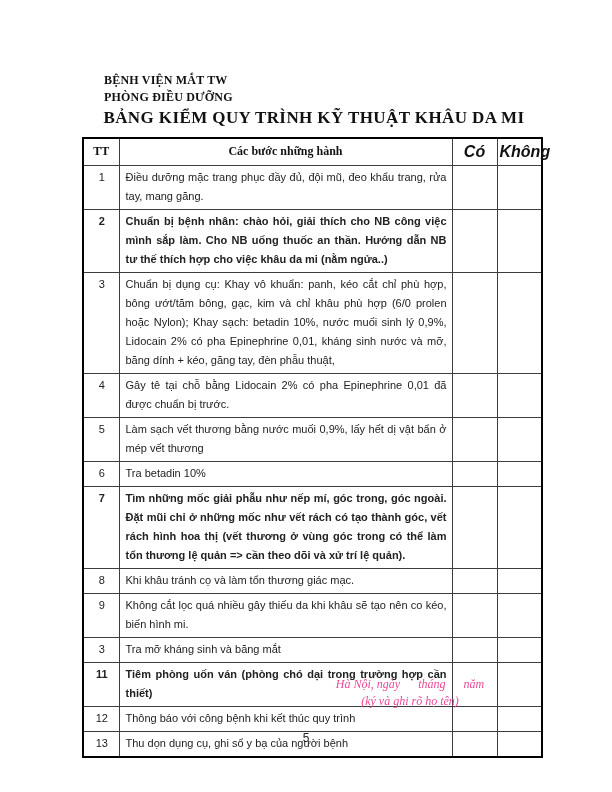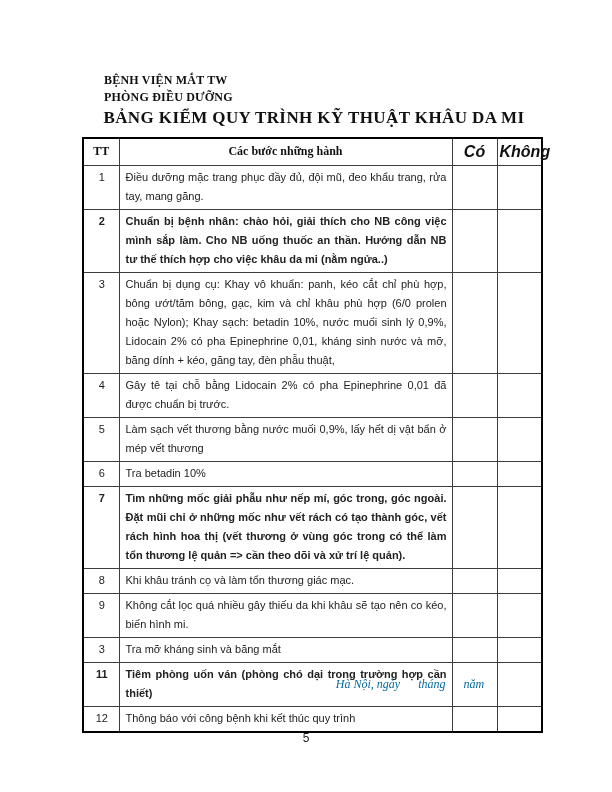--- a/index.html
+++ b/index.html
@@ -87,21 +87,21 @@
   
   .sign-block {
     position: absolute;
     left: 270px;
     top: 676px;
     width: 280px;
     text-align: center;
     font-family: "Liberation Serif", serif;
     font-size: 12px;
     line-height: 17px;
-    color: #0369a1;
+    color: #ec4899;
   }
   .place-date { font-style: italic; white-space: pre; }
   .evaluator  { font-weight: bold; }
   .sign-note  { font-style: italic; }
   
   .page-number {
     position: absolute;
     left: 0;
     top: 731px;
     width: 100%;
@@ -204,22 +204,29 @@
     <td class="cell-step">Tiêm phòng uốn ván (phòng chó dại trong trường hợp cần thiết)</td>
     <td class="cell-yes"></td>
     <td class="cell-no"></td>
   </tr>
         <tr>
     <td class="cell-num">12</td>
     <td class="cell-step">Thông báo với công bệnh khi kết thúc quy trình</td>
     <td class="cell-yes"></td>
     <td class="cell-no"></td>
   </tr>
+        <tr>
+    <td class="cell-num">13</td>
+    <td class="cell-step">Thu dọn dụng cụ, ghi sổ y bạ của người bệnh</td>
+    <td class="cell-yes"></td>
+    <td class="cell-no"></td>
+  </tr>
       </tbody>
   </table>
 
   <div class="sign-block">
     <div class="place-date">Hà Nội, ngày      tháng      năm</div>
+    <div class="sign-note">(ký và ghi rõ họ tên)</div>
   </div>
 
   <div class="page-number">5</div>
 
 </div>
 
 </body></html>

